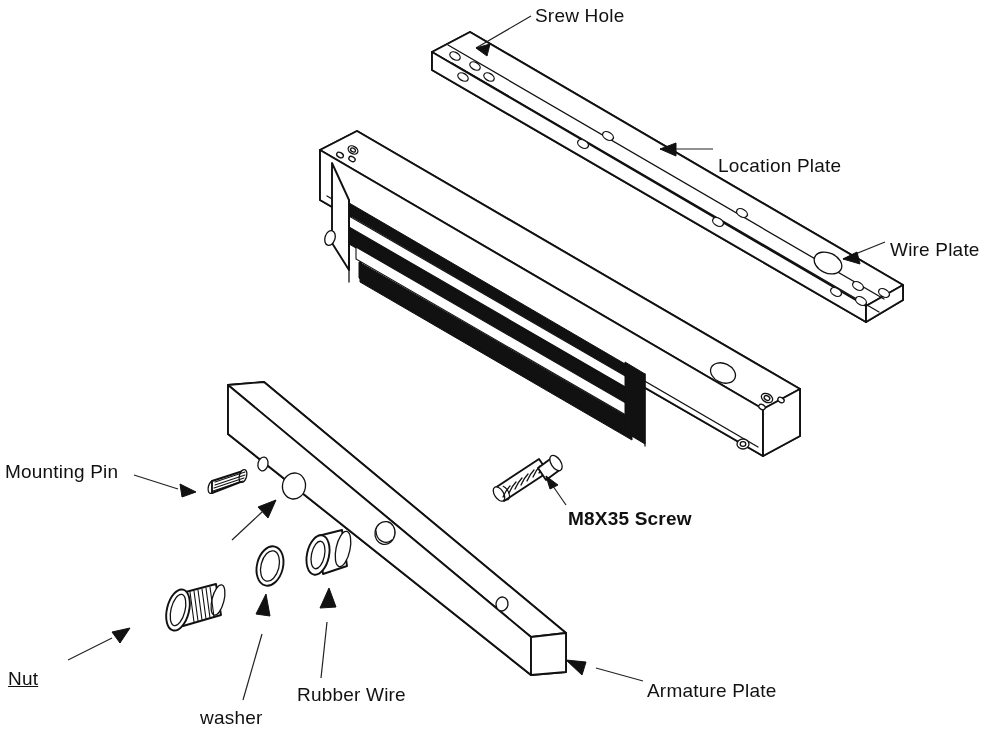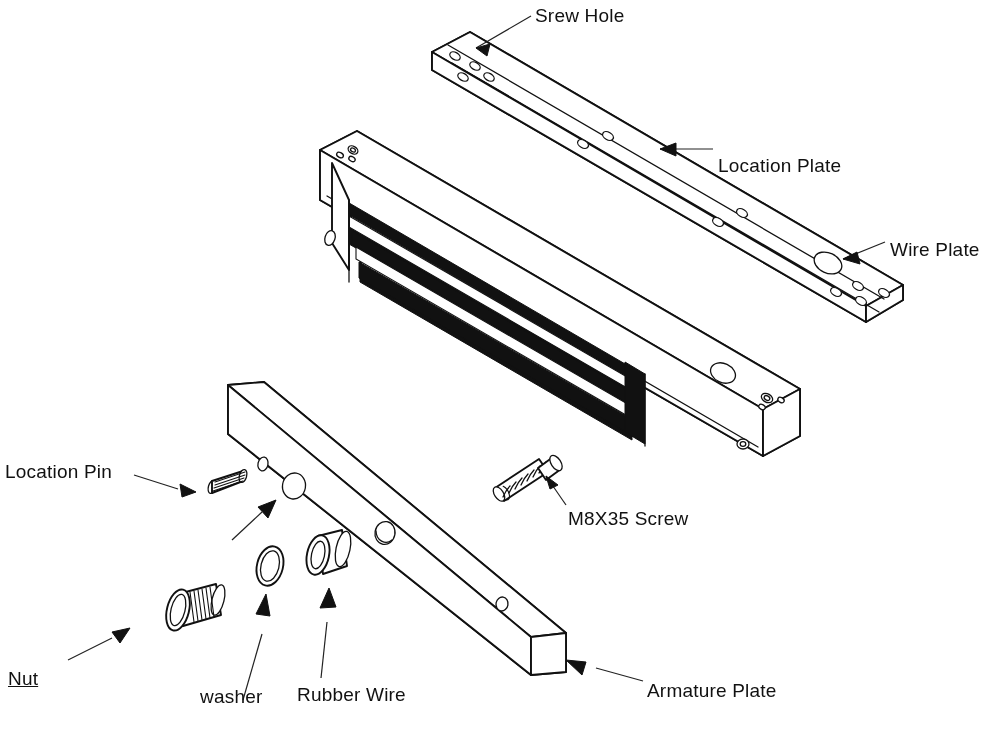--- a/index.html
+++ b/index.html
@@ -260,26 +260,26 @@
       <polygon class="fk" points="566,660 586,662 582,675"></polygon>
     </g>
   </svg>
 
   <div class="lbl" style="left:535px; top:5px;">Srew Hole</div>
 
   <div class="lbl" style="left:718px; top:155px;">Location Plate</div>
 
   <div class="lbl" style="left:890px; top:239px;">Wire Plate</div>
 
-  <div class="lbl" style="left:568px; top:508px;">M8X35 Screw</div>
-
-  <div class="lbl" style="left:5px; top:461px;">Location Pin</div>
+  <div class="lbl" style="left:568px; top:508px;font-weight:bold;">M8X35 Screw</div>
+
+  <div class="lbl" style="left:5px; top:461px;">Mounting Pin</div>
 
 
   <div class="lbl" style="left:8px; top:668px;text-decoration:underline;">Nut</div>
 
-  <div class="lbl" style="left:200px; top:686px;">washer</div>
+  <div class="lbl" style="left:200px; top:707px;">washer</div>
 
   <div class="lbl" style="left:297px; top:684px;">Rubber Wire</div>
 
   <div class="lbl" style="left:647px; top:680px;">Armature Plate</div>
 
 </div>
 
 </body></html>

